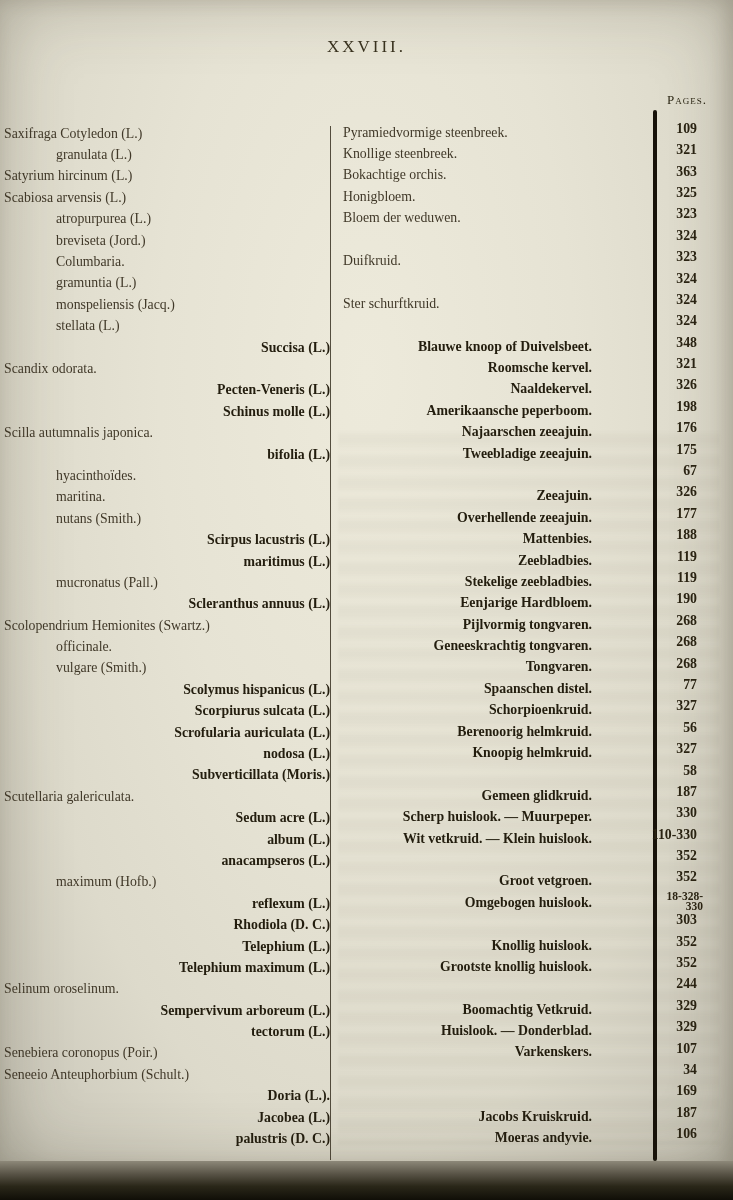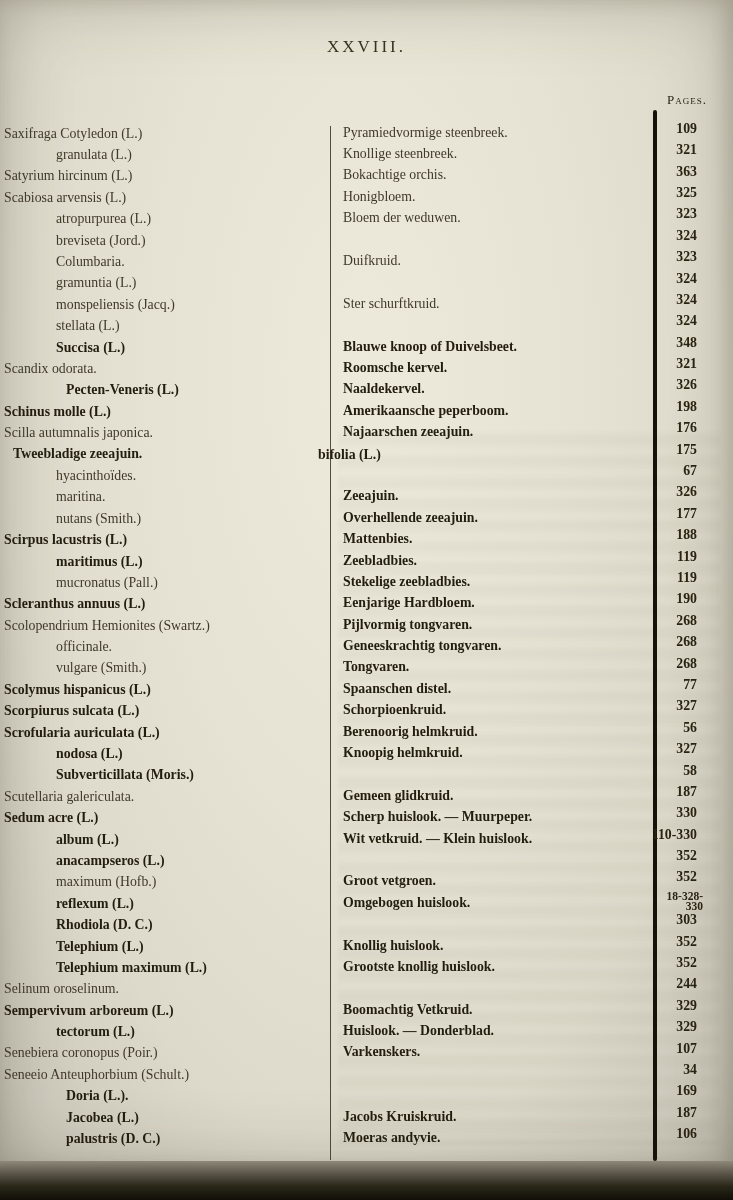--- a/index.html
+++ b/index.html
@@ -63,21 +63,21 @@
     font-size: 13.8px; color: #403828;
     transform: translateY(-1px);
   }
   .pagenum {
     flex: 1; text-align: right; padding-right: 36px;
     font-size: 13.8px; font-weight: bold; color: #2a2312;
     white-space: pre-line; line-height: 1;
     transform: translateY(-5px);
   }
   .pagenum.multi { font-size: 11.5px; line-height: 10px; padding-right: 30px; transform: translateY(-3px); }
-  .b { font-weight: bold; color: #231d0e; }
+  .b { font-weight: bold; color: #231d0e; text-align: right; }
 </style>
 </head>
 <body>
 
 <div class="page">
   <div class="paper">
     <div class="bleed"></div>
     <div class="page-header">XXVIII.</div>
     <div class="pages-label">Pages.</div>
     <div class="rule-thin"></div>
@@ -152,22 +152,22 @@
           <div class="col latin i0 b">Schinus molle (L.)</div>
           <div class="col dutch b">Amerikaansche peperboom.</div>
           <div class="col pagenum">198</div>
         </div>
         <div class="row">
           <div class="col latin i0">Scilla autumnalis japonica.</div>
           <div class="col dutch b">Najaarschen zeeajuin.</div>
           <div class="col pagenum">176</div>
         </div>
         <div class="row">
+          <div class="col latin i1 b">bifolia (L.)</div>
           <div class="col dutch b">Tweebladige zeeajuin.</div>
-          <div class="col latin i1 b">bifolia (L.)</div>
           <div class="col pagenum">175</div>
         </div>
         <div class="row">
           <div class="col latin i1">hyacinthoïdes.</div>
           <div class="col dutch"></div>
           <div class="col pagenum">67</div>
         </div>
         <div class="row">
           <div class="col latin i1">maritina.</div>
           <div class="col dutch b">Zeeajuin.</div>

